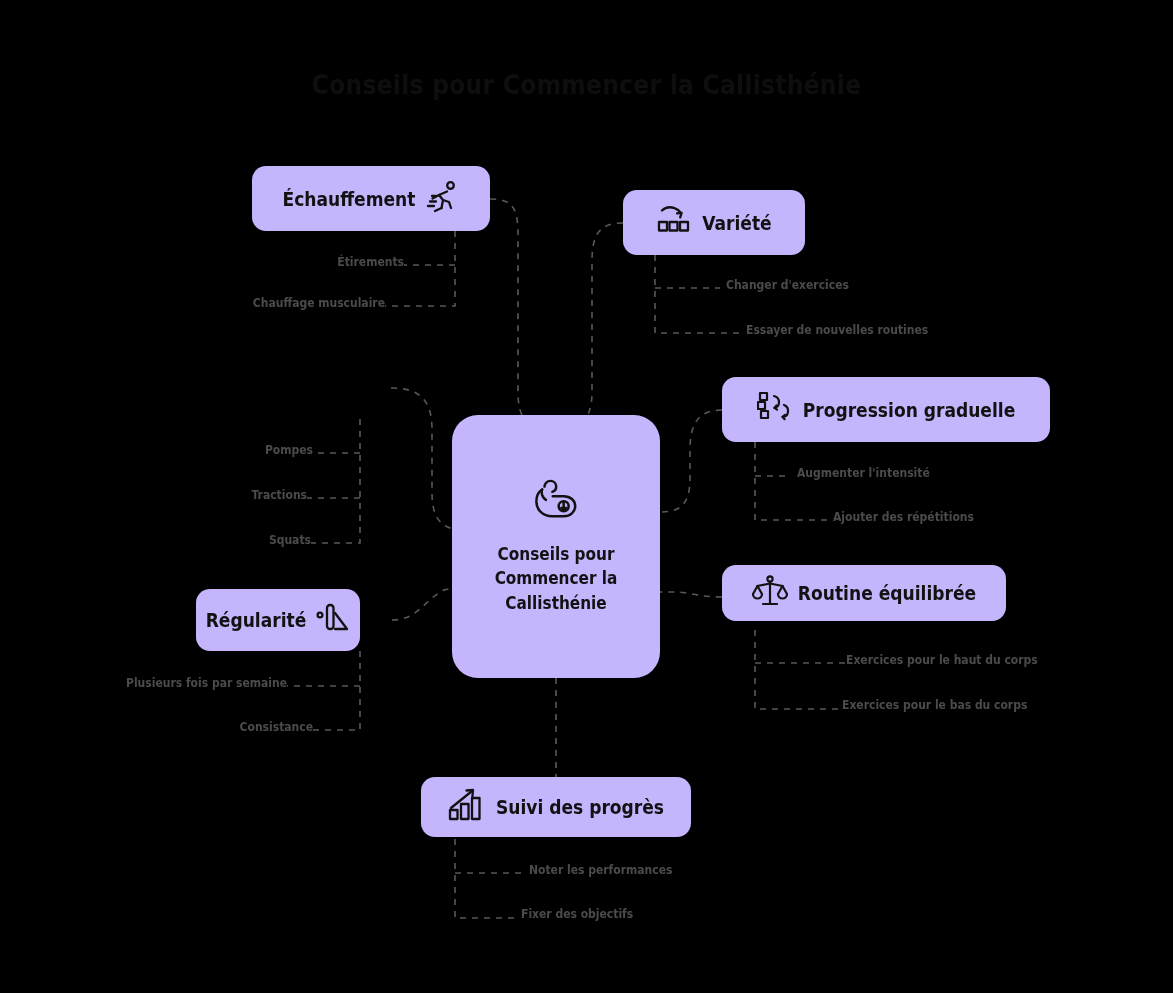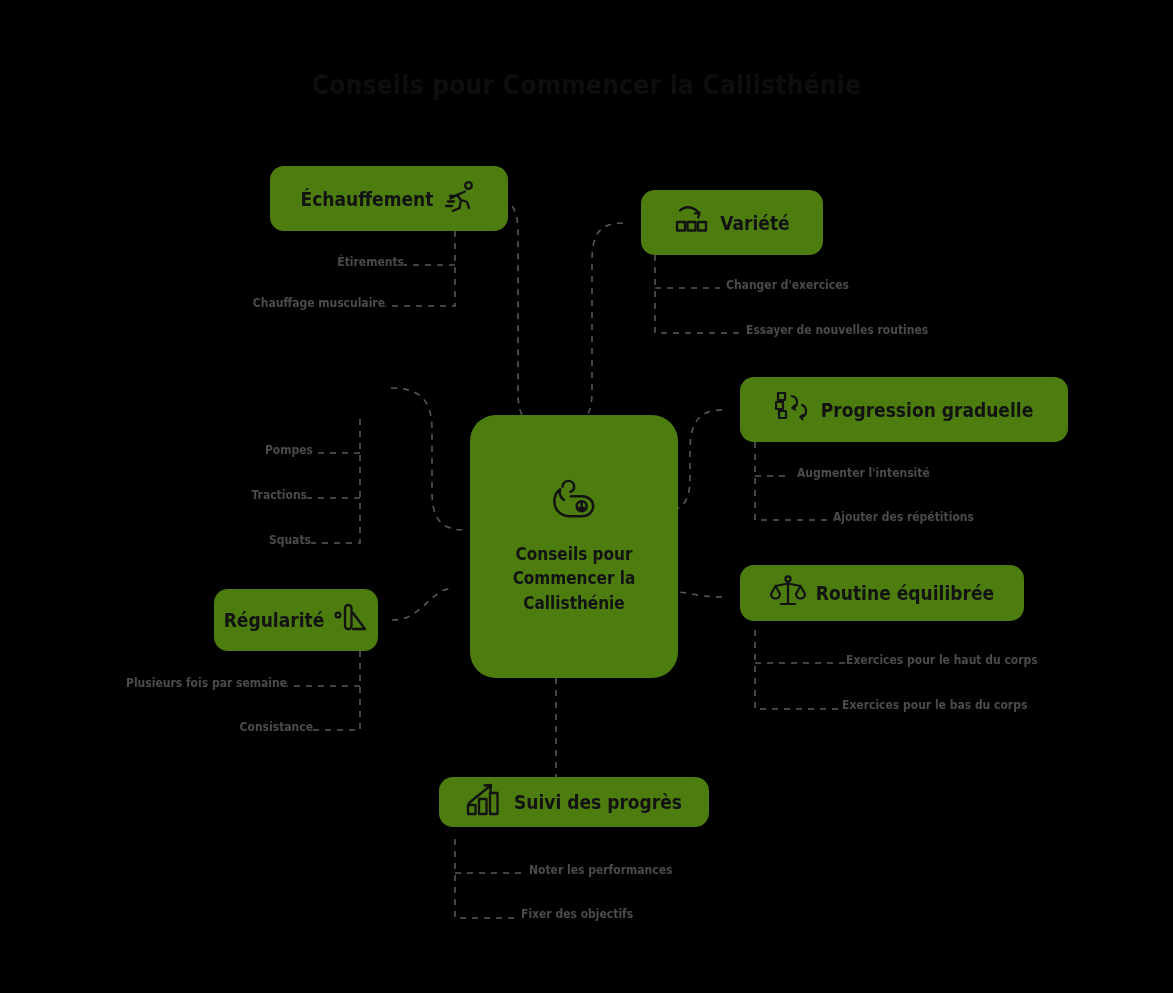--- a/index.html
+++ b/index.html
@@ -14,39 +14,39 @@
     position:absolute;left:0;top:70px;width:1173px;text-align:center;
     font-size:26px;font-weight:bold;letter-spacing:.3px;
     color:#0e0e0e;
     font-family:"DejaVu Sans Condensed","Liberation Sans",sans-serif;
     white-space:nowrap;
   }
 
   svg.links{position:absolute;left:0;top:0;width:1173px;height:993px;pointer-events:none;}
   svg.links path{fill:none;stroke:#58585a;stroke-width:1.6;stroke-dasharray:6 6;}
 
-  .node{position:absolute;box-sizing:border-box;background:#4d7c0f;border-radius:14px;
-        display:flex;align-items:center;justify-content:center;gap:10px;color:#121212;margin-left:18px;}
+  .node{position:absolute;box-sizing:border-box;background:#c4b5fd;border-radius:14px;
+        display:flex;align-items:center;justify-content:center;gap:10px;color:#121212;}
   .node .lbl{font-weight:bold;white-space:nowrap;
         font-family:"DejaVu Sans Condensed","Liberation Sans",sans-serif;}
 
   
   #central{left:452px;top:415px;width:208px;height:263px;border-radius:26px;
            flex-direction:column;gap:14px;}
   #central .lbl{font-size:17px;line-height:1.45;text-align:center;white-space:normal;}
 
   
   .branch .lbl{font-size:19px;}
   #n-echauffement{left:252px;top:166px;width:238px;height:65px;}
   #n-variete{left:623px;top:190px;width:182px;height:65px;}
   #n-commencez{left:77px;top:356px;width:314px;height:63px;}
   #n-progression{left:722px;top:377px;width:328px;height:65px;}
   #n-routine{left:722px;top:565px;width:284px;height:56px;}
   #n-regularite{left:196px;top:589px;width:164px;height:62px;}
-  #n-suivi{left:421px;top:777px;width:270px;height:50px;}
+  #n-suivi{left:421px;top:777px;width:270px;height:60px;}
 
   .sub{position:absolute;color:#4b4b4d;font-size:12px;font-weight:bold;white-space:nowrap;
        font-family:"DejaVu Sans Condensed","Liberation Sans",sans-serif;}
   .sub.r{text-align:right;transform:translateX(-100%);}
 
   .ic{display:block;}
 </style>
 </head>
 <body>
 

